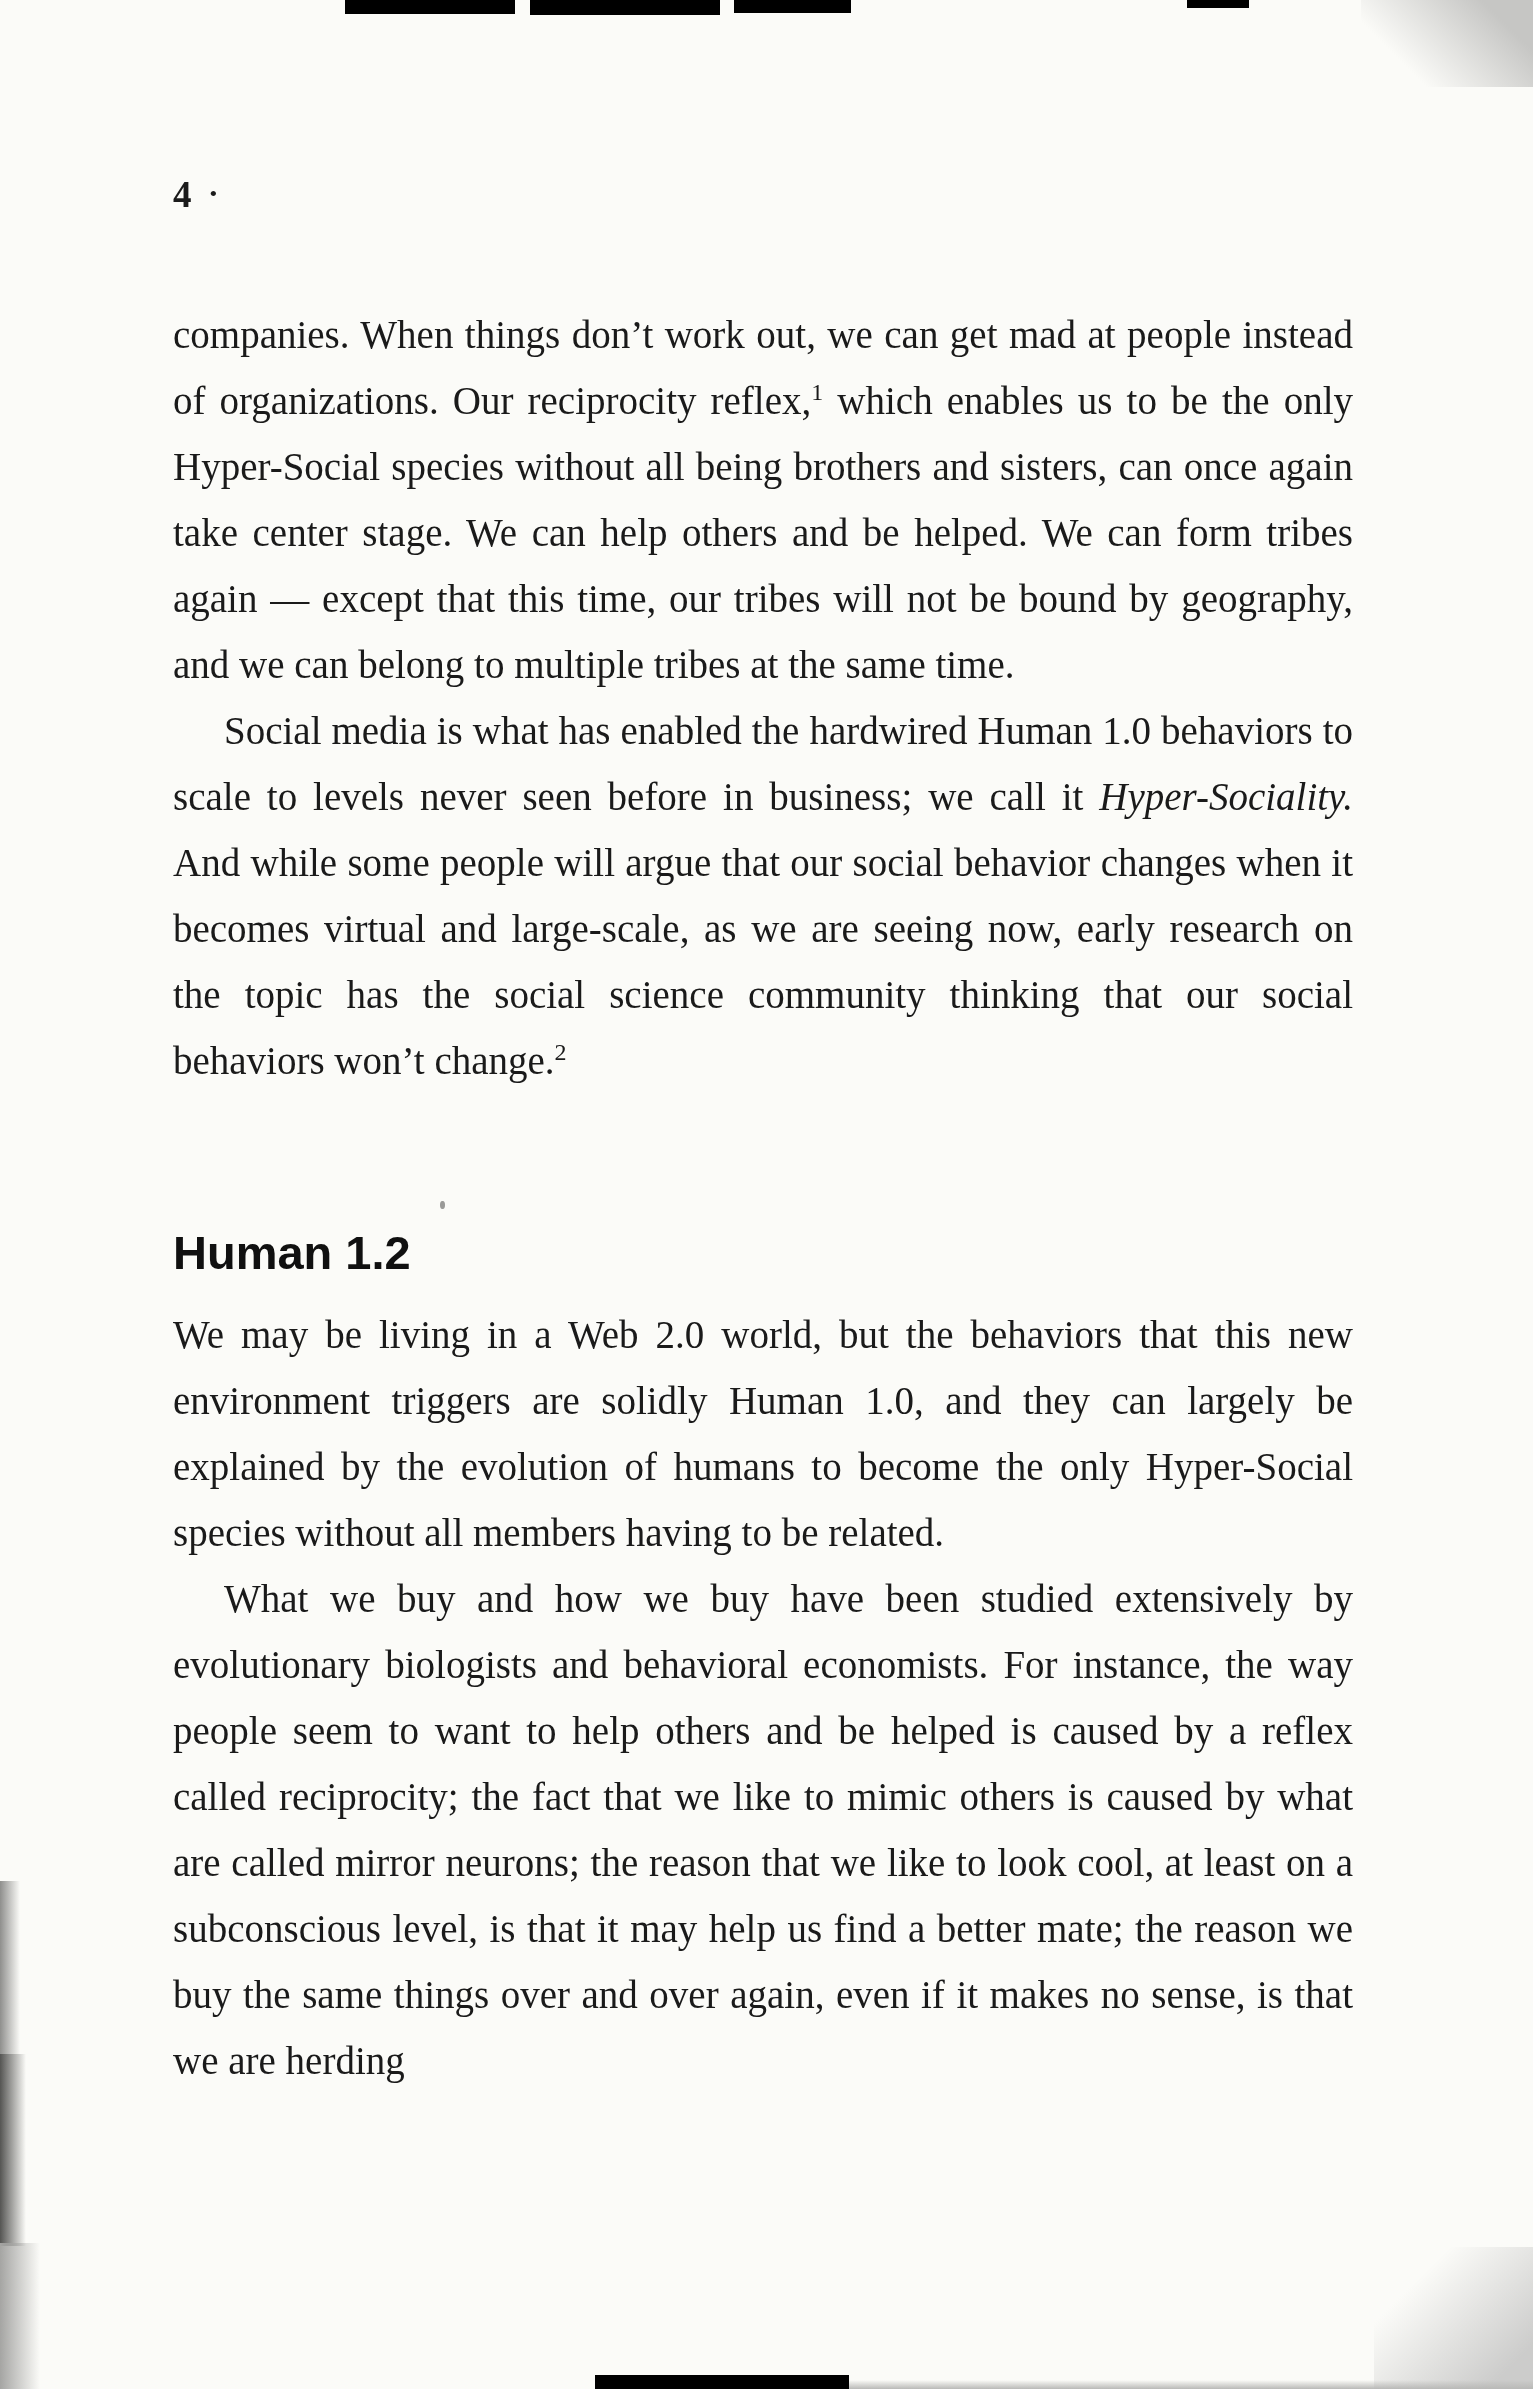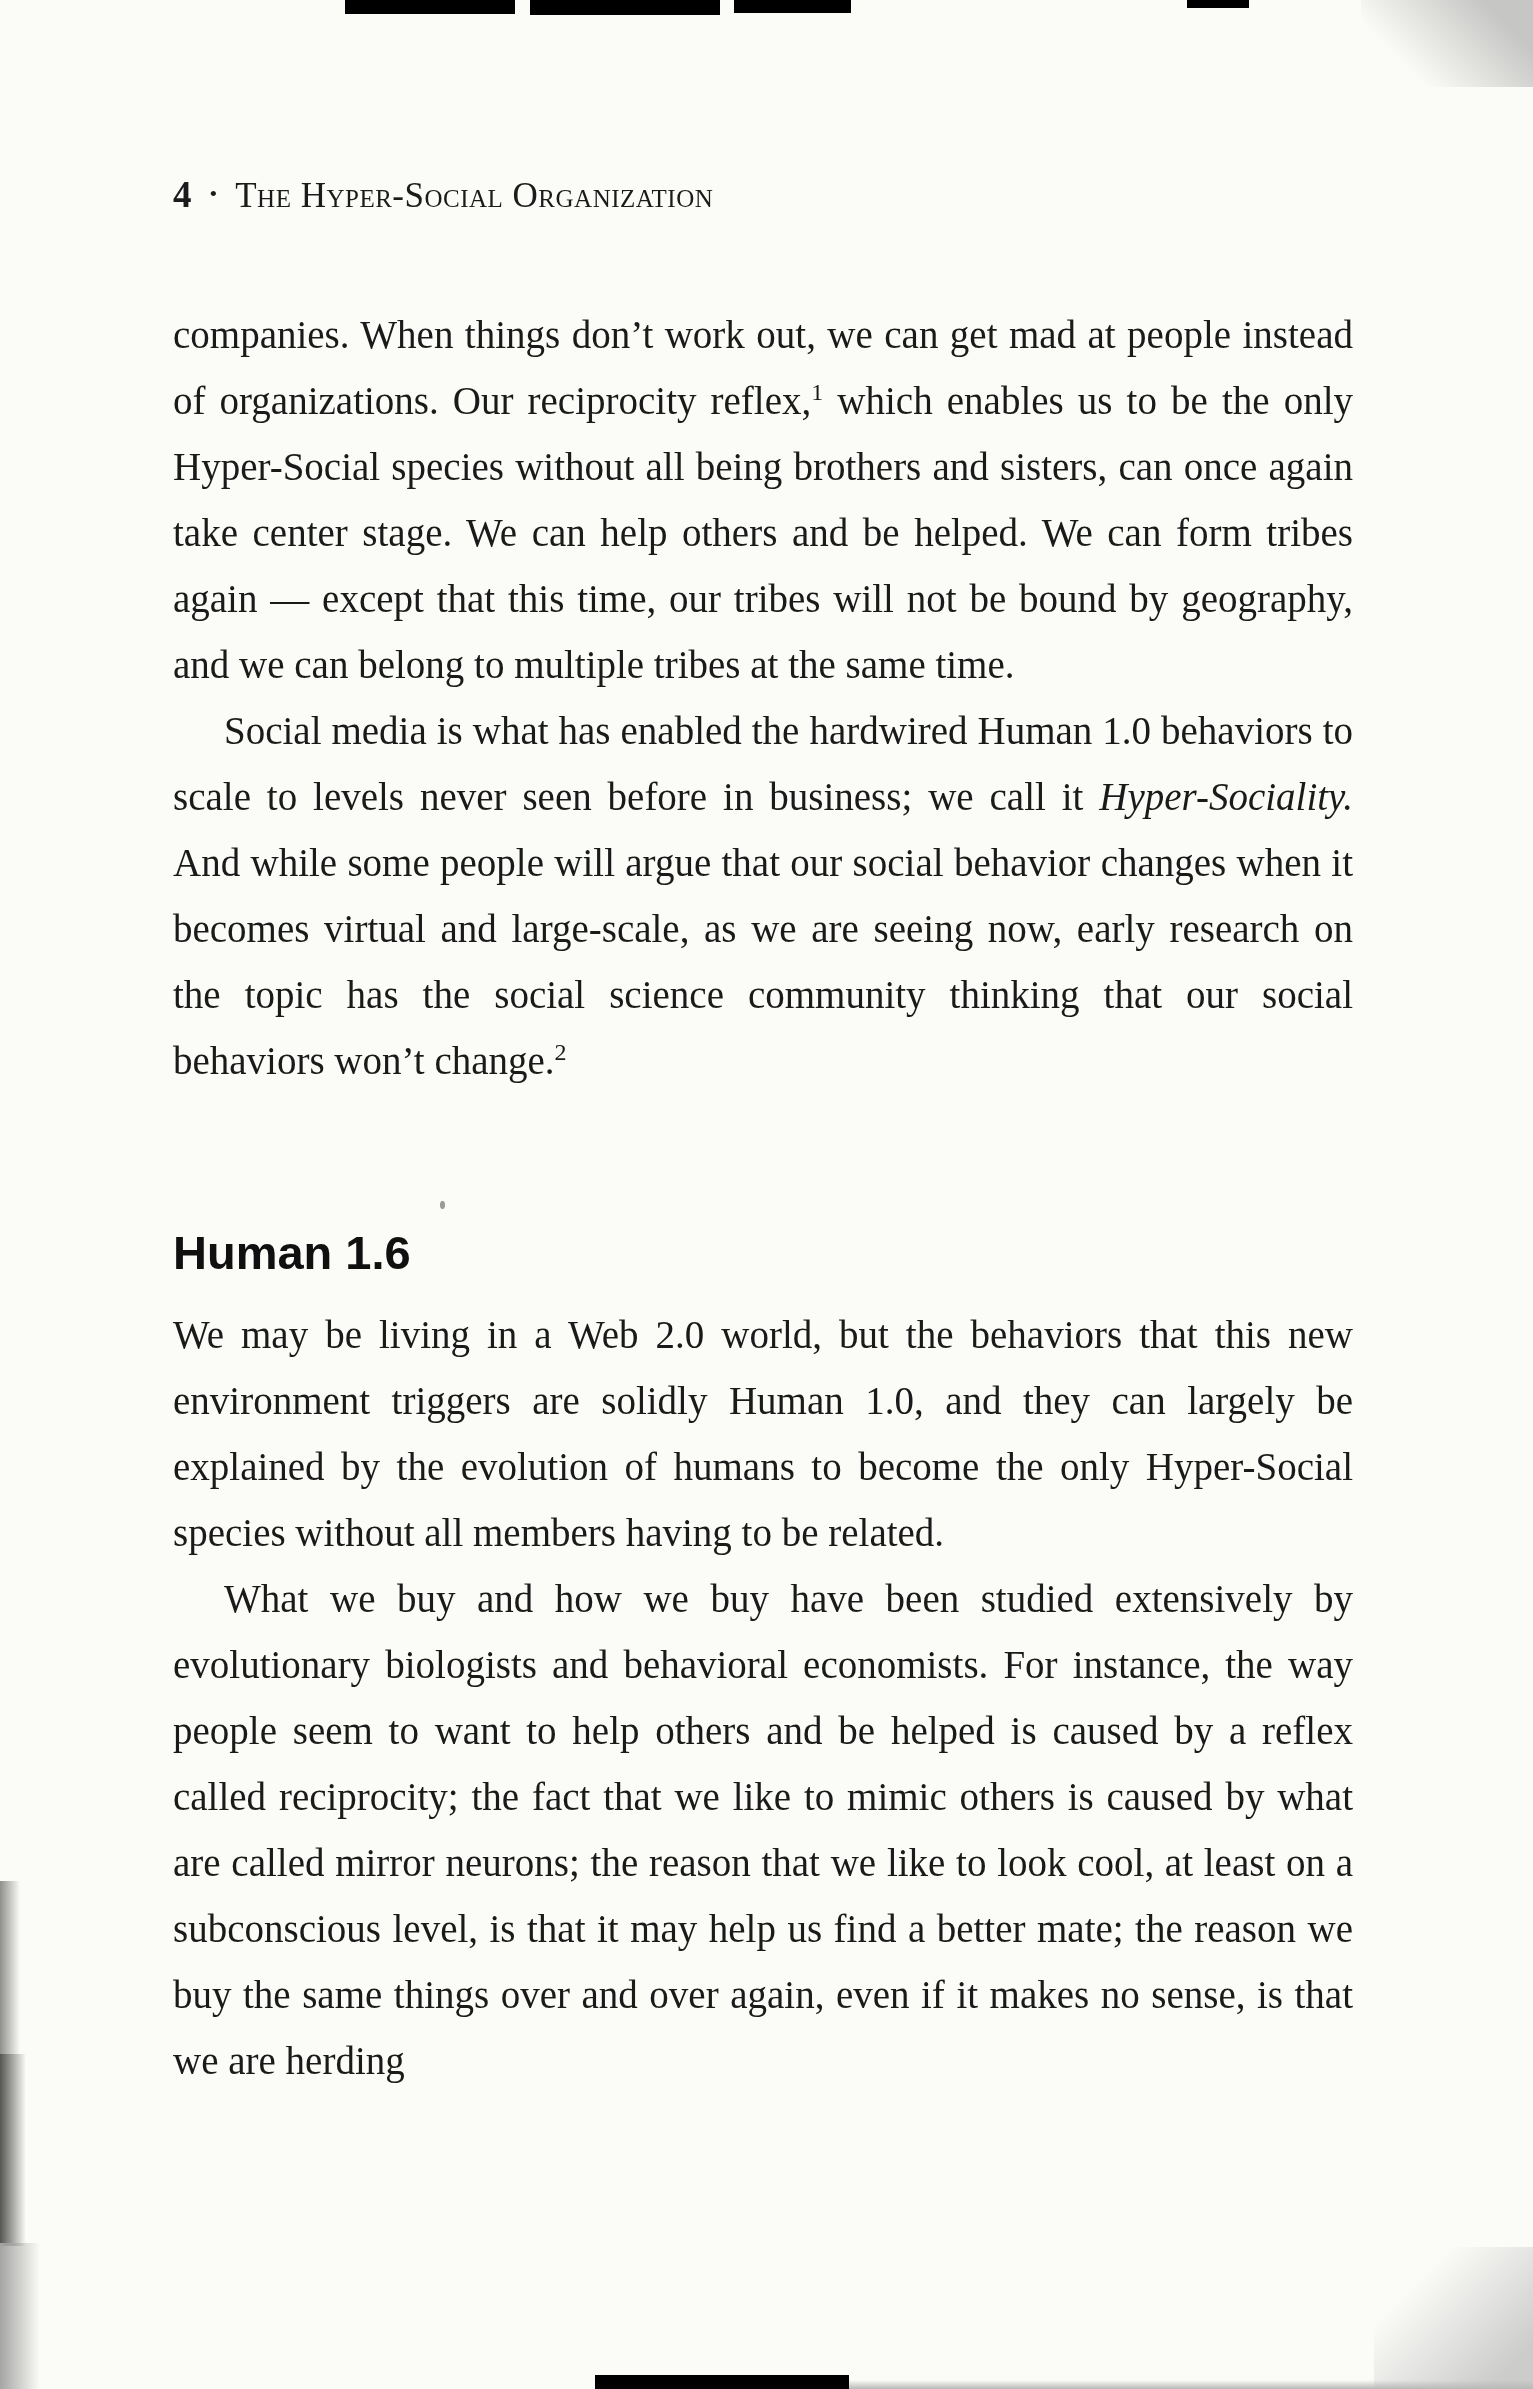--- a/index.html
+++ b/index.html
@@ -110,30 +110,29 @@
   }
 </style>
 </head>
 <body>
 
 <div class="page">
 
   <header class="page-header">
     <span class="pagenum">4</span>
     <span class="bullet">•</span>
-    <span class="booktitle">The Hyper-Social Organization</span>
   </header>
 
   <main class="text-block">
 
     <p class="para"><span>companies. When things don’t work out, we can get mad at people instead of organizations. Our reciprocity reflex,</span><sup class="fnref">1</sup><span> which enables us to be the only Hyper-Social species without all being brothers and sisters, can once again take center stage. We can help others and be helped. We can form tribes again — except that this time, our tribes will not be bound by geography, and we can belong to multiple tribes at the same time.</span></p>
 
     <p class="para indent"><span>Social media is what has enabled the hardwired Human 1.0 behaviors to scale to levels never seen before in business; we call it </span><em>Hyper-Sociality.</em><span> And while some people will argue that our social behavior changes when it becomes virtual and large-scale, as we are seeing now, early research on the topic has the social science community thinking that our social behaviors won’t change.</span><sup class="fnref">2</sup></p>
 
-    <h2 class="section-heading">Human 1.6</h2>
+    <h2 class="section-heading">Human 1.2</h2>
 
     <p class="para">We may be living in a Web 2.0 world, but the behaviors that this new environment triggers are solidly Human 1.0, and they can largely be explained by the evolution of humans to become the only Hyper-Social species without all members having to be related.</p>
 
     <p class="para indent">What we buy and how we buy have been studied extensively by evolutionary biologists and behavioral economists. For instance, the way people seem to want to help others and be helped is caused by a reflex called reciprocity; the fact that we like to mimic others is caused by what are called mirror neurons; the reason that we like to look cool, at least on a subconscious level, is that it may help us find a better mate; the reason we buy the same things over and over again, even if it makes no sense, is that we are herding</p>
 
   </main>
 
   <div class="artifact" id="art-top1"></div>
   <div class="artifact" id="art-top2"></div>
   <div class="artifact" id="art-top3"></div>

